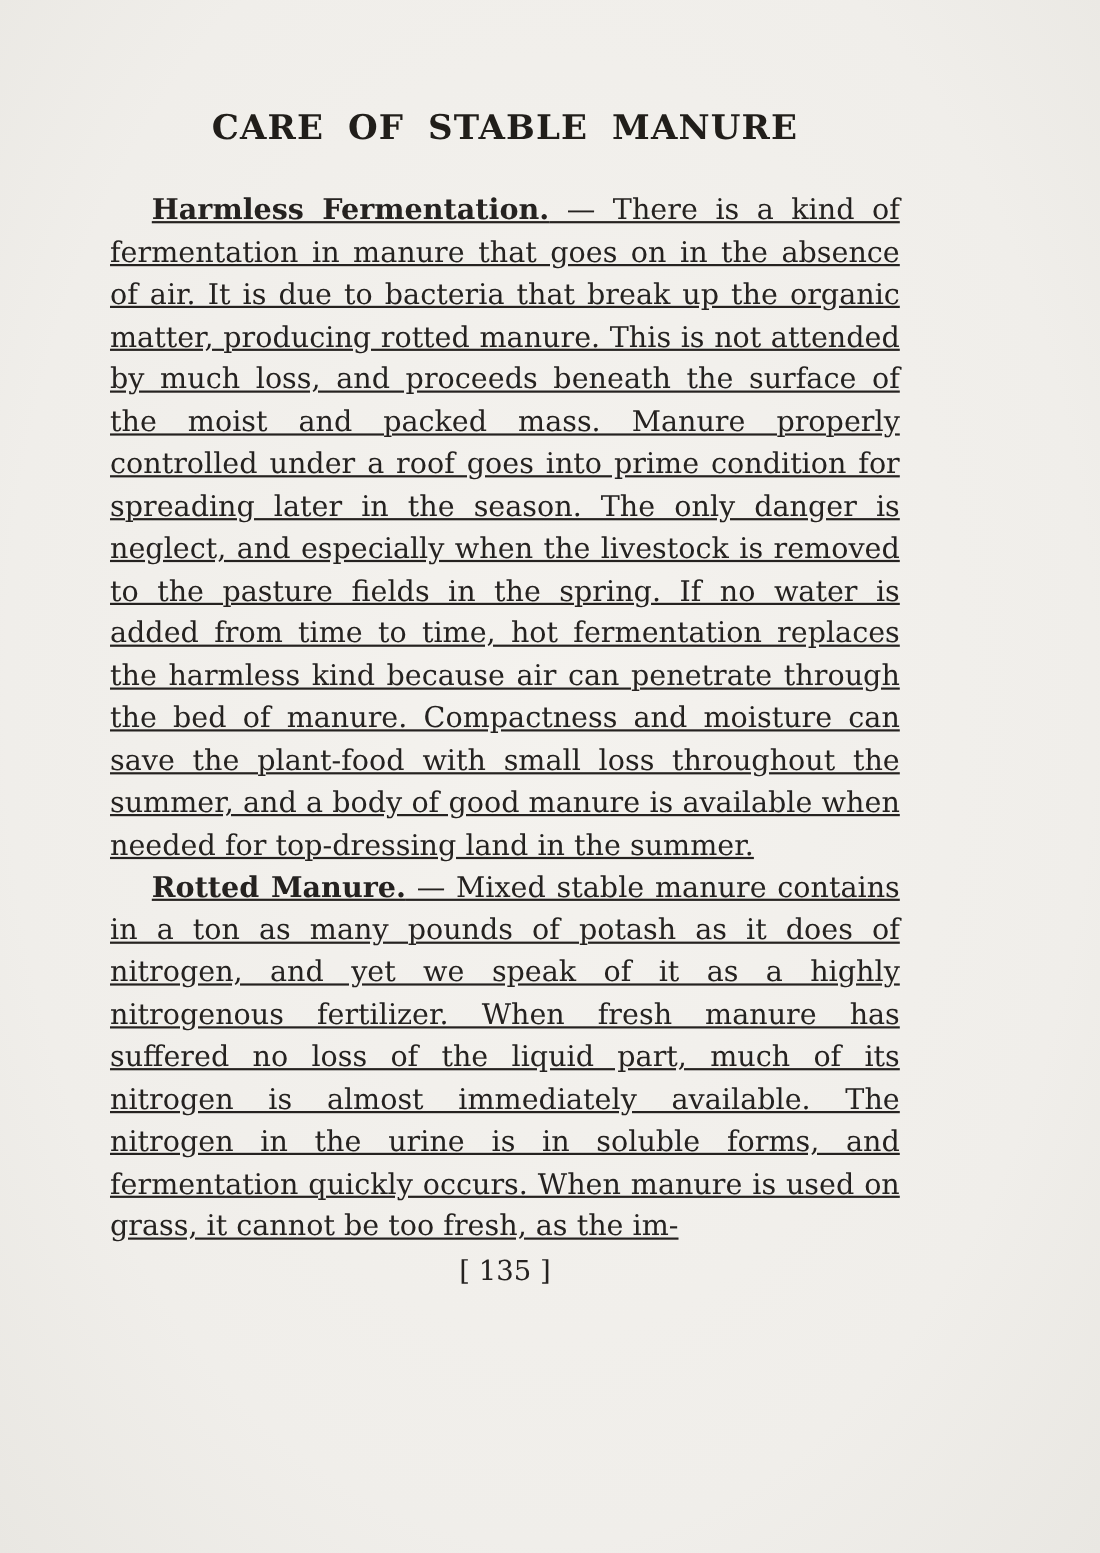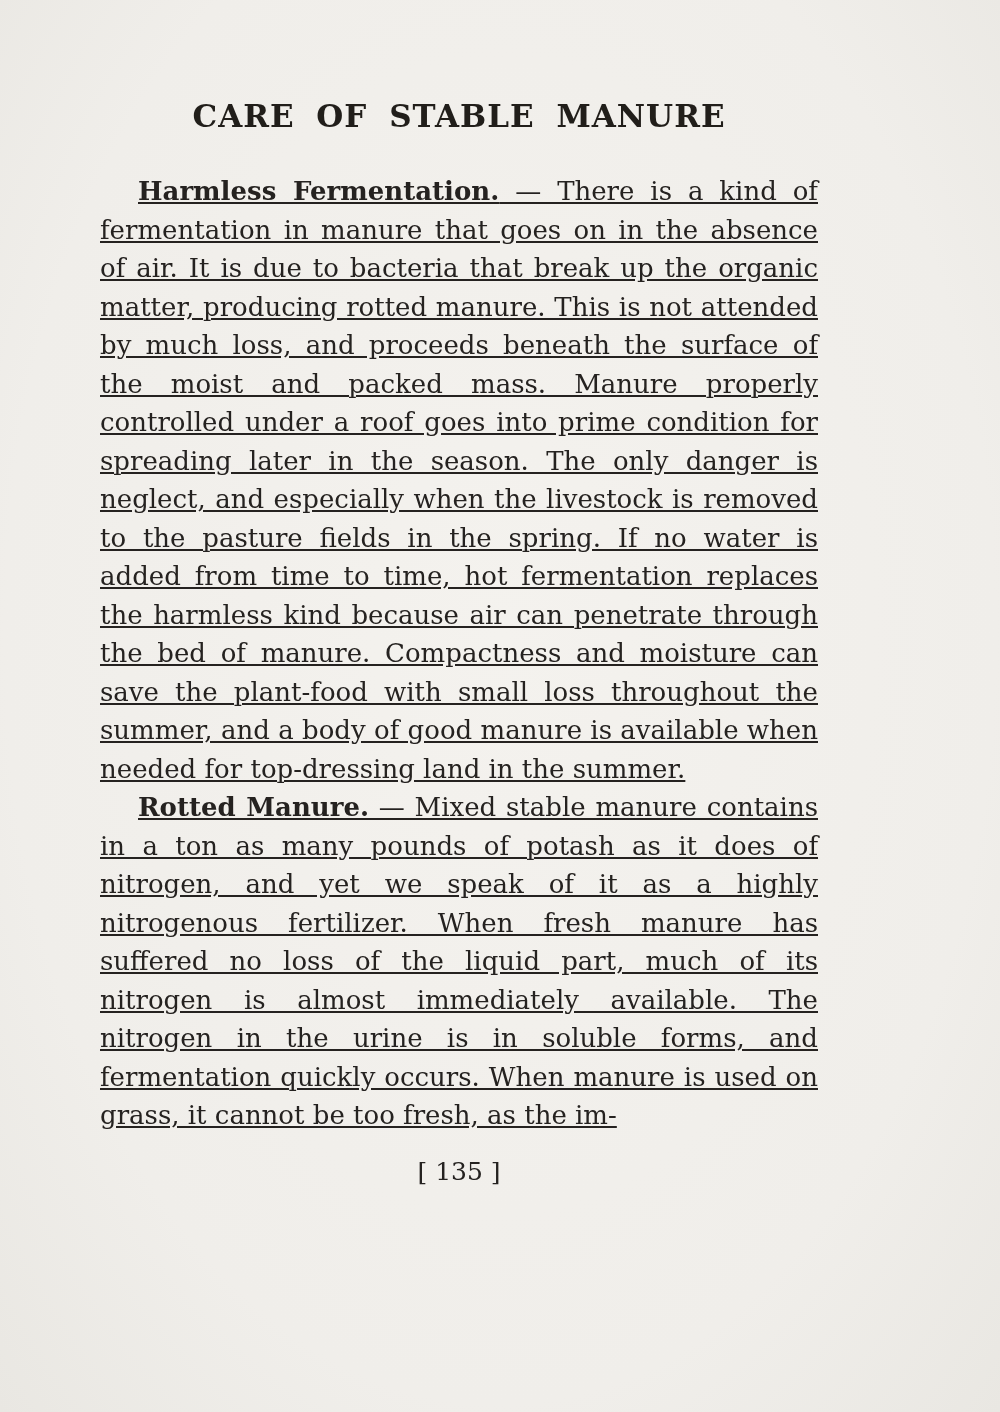--- a/index.html
+++ b/index.html
@@ -40,21 +40,21 @@
     line-height: 38.5px;
     text-align: justify;
     text-indent: 38px;
     color: #252220;
     text-decoration: underline;
   }
   .para .lead {
     font-weight: bold;
   }
   .page-number {
-    margin-top: 22px;
+    margin-top: 6px;
     text-align: center;
     font-size: 25px;
     color: #252220;
   }
 </style>
 </head>
 <body>
 
 <div class="page">
   <div class="content">

